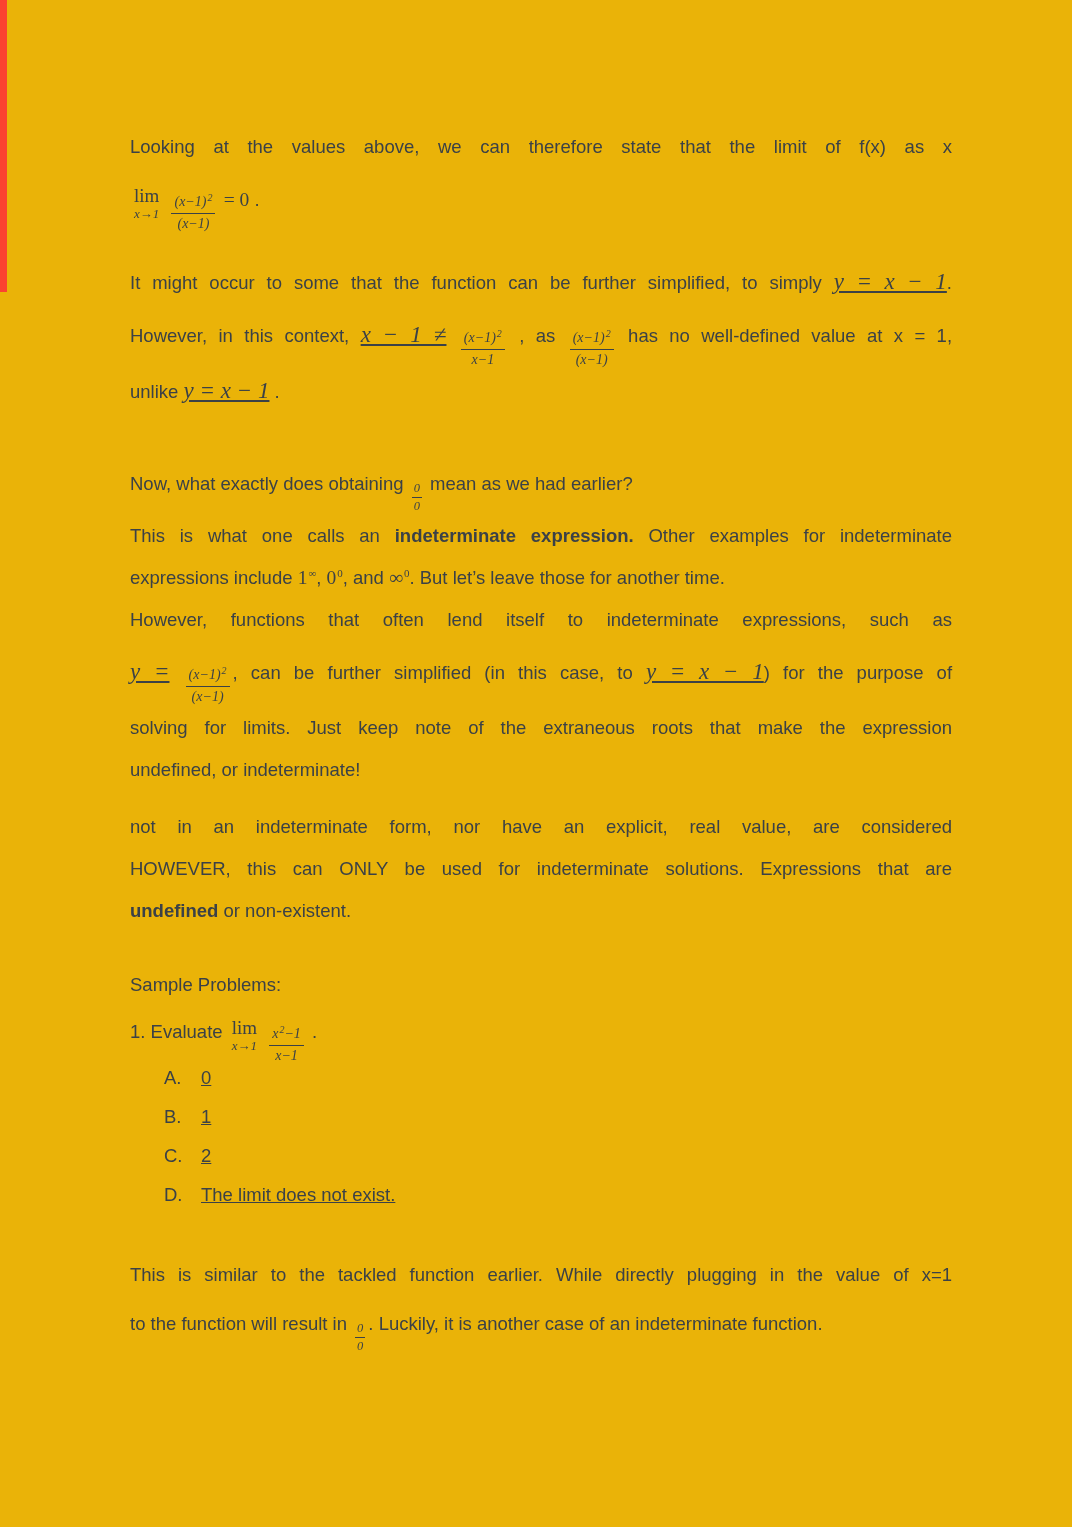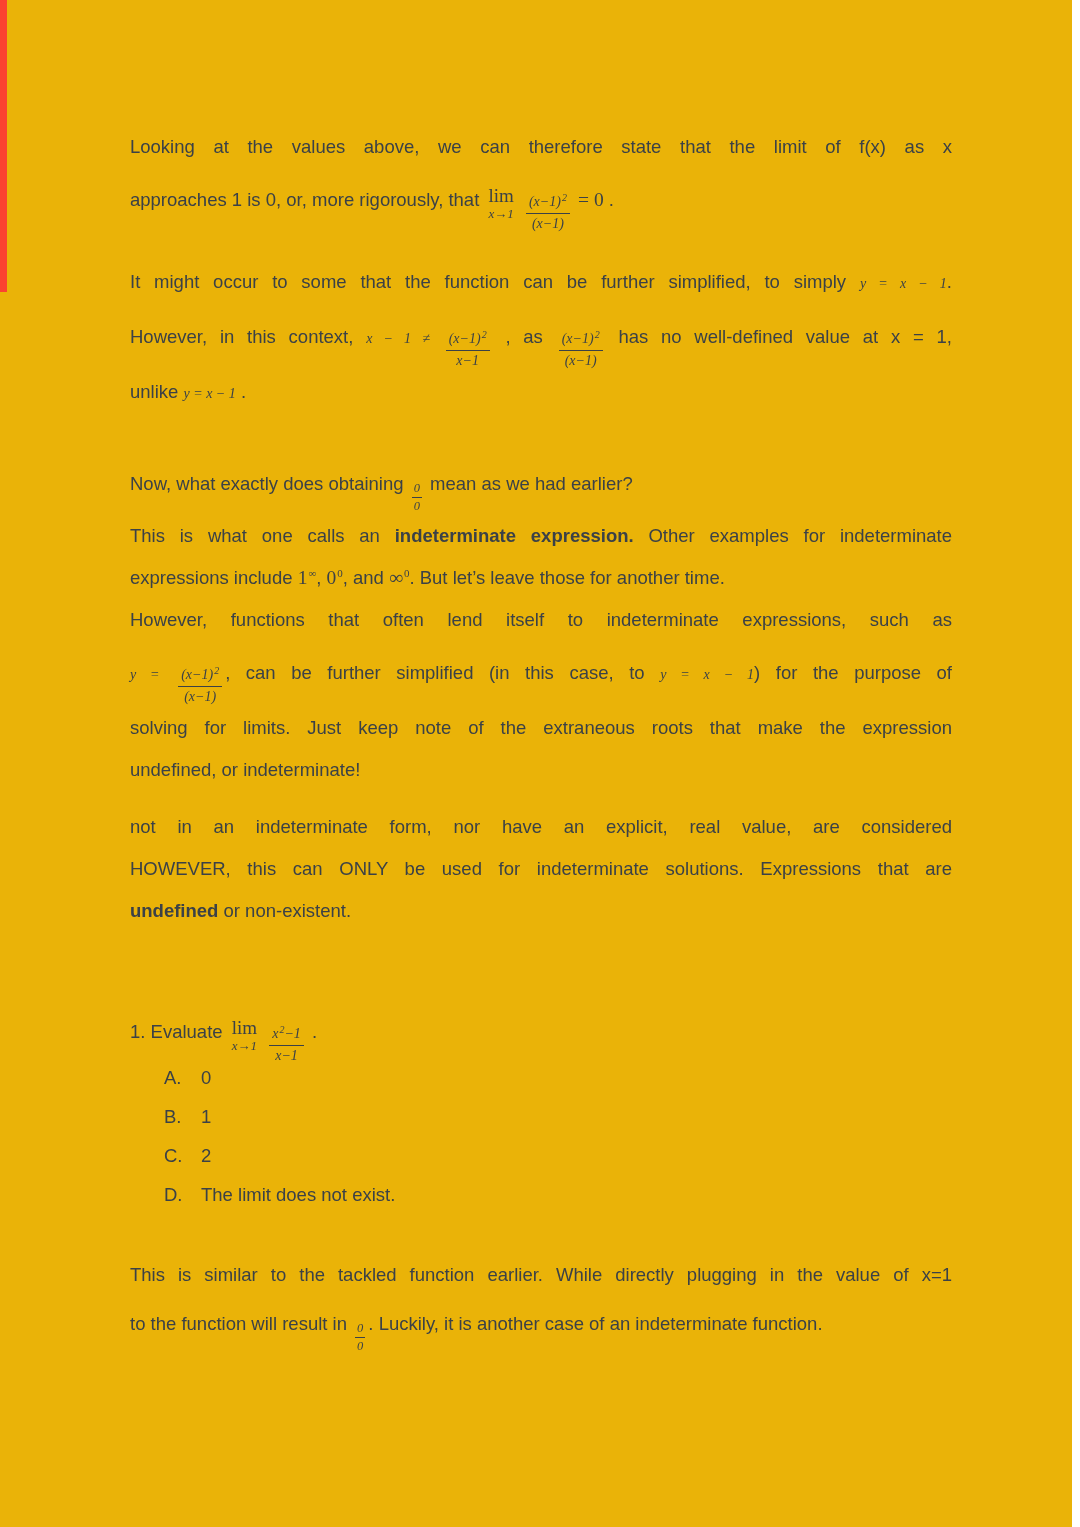--- a/index.html
+++ b/index.html
@@ -8,57 +8,56 @@
     position:relative; width:1072px; height:1527px; background:#eab308;
     font-family:"Liberation Sans", sans-serif; color:#3b4147; overflow:hidden;
   }
   .redbar { position:absolute; left:0; top:0; width:7px; height:292px; background:#fb4230; }
   .para { position:absolute; left:130px; width:822px; font-size:18.5px; }
   .jline { text-align:justify; text-align-last:justify; line-height:42px; }
   .lline { text-align:left; text-align-last:left; line-height:42px; }
   .tall  { line-height:56px; }
   .b { font-weight:700; }
   
-  .m  { font-family:"Liberation Serif", serif; font-style:italic; font-size:14px; }
+  .m  { font-family:"Liberation Serif", serif; font-style:italic; font-size:23px;text-decoration:underline; }
   .mu { font-family:"Liberation Serif", serif; font-style:normal; font-size:19.5px; }
   .esup { font-size:11px; position:relative; top:-7px; margin-left:1px; }
   
   .frac {
     display:inline-block; vertical-align:middle; text-align:center; text-align-last:center;
     font-family:"Liberation Serif", serif; font-style:italic; line-height:1; margin:0 3px;
     transform:translateY(-2px);
   }
   .frac .num { display:block; font-size:14px; line-height:16px; padding:3px 3px 2px; border-bottom:1.4px solid currentColor; white-space:nowrap;margin-top:25px; }
   .frac .den { display:block; font-size:14px; line-height:16px; padding-top:2px; white-space:nowrap; }
   .fsup { font-size:10px; position:relative; top:-5px; margin-left:1px; }
   .frac.sm .num, .frac.sm .den { font-size:12.5px; line-height:13px; padding-left:2px; padding-right:2px; }
   
   .lim {
     display:inline-block; vertical-align:middle; text-align:center; text-align-last:center;
     font-family:"Liberation Serif", serif; line-height:1; margin:0 4px; transform:translateY(2px);
   }
   .lim .lt { display:block; font-size:19px; font-style:normal; }
   .lim .ls { display:block; font-size:13px; font-style:italic; margin-top:2px; }
   
-  .opt { line-height:39px; padding-left:34px; text-align:left; }
+  .opt { line-height:39px; padding-left:34px; text-align:left;text-decoration:underline; }
   .opt .letter { display:inline-block; min-width:37px; }
   .qline { line-height:56px; text-align:left; }
 </style>
 </head>
 <body>
 
 <div class="page" style="color: rgb(59, 65, 71);">
   <div class="redbar" style="background-color: rgb(251, 66, 48);"></div>
 
   <div class="para" style="top:126px;">
     <div class="jline">
       <span>Looking at the values above, we can therefore state that the limit of f(x) as x</span>
     </div>
     <div class="lline tall">
-      <span>approaches 1 is 0, or, more rigorously, that</span>
       <span class="lim"><span class="lt">lim</span><span class="ls">x→1</span></span>
       <span class="frac"><span class="num"><span>(x−1)</span><span class="fsup">2</span></span><span class="den">(x−1)</span></span>
       <span class="mu">= 0</span>
       <span>.</span>
     </div>
   </div>
 
   <div class="para" style="top:261px;">
     <div class="jline">
       <span>It might occur to some that the function can be further simplified, to simply</span>
@@ -121,20 +120,25 @@
     </div>
     <div class="jline">
       <span>HOWEVER, this can ONLY be used for indeterminate solutions. Expressions that are</span>
     </div>
     <div class="lline">
       <span class="b">undefined</span>
       <span>or non-existent.</span>
     </div>
   </div>
 
+  <div class="para" style="top:964px;">
+    <div class="lline">
+      <span>Sample Problems:</span>
+    </div>
+  </div>
 
   <div class="para qline" style="top:1000px;">
     <span>1. Evaluate</span>
     <span class="lim"><span class="lt">lim</span><span class="ls">x→1</span></span>
     <span class="frac"><span class="num"><span>x</span><span class="fsup">2</span><span>−1</span></span><span class="den">x−1</span></span>
     <span>.</span>
   </div>
 
   <div class="para" style="top:1058px;">
     <div class="opt">

